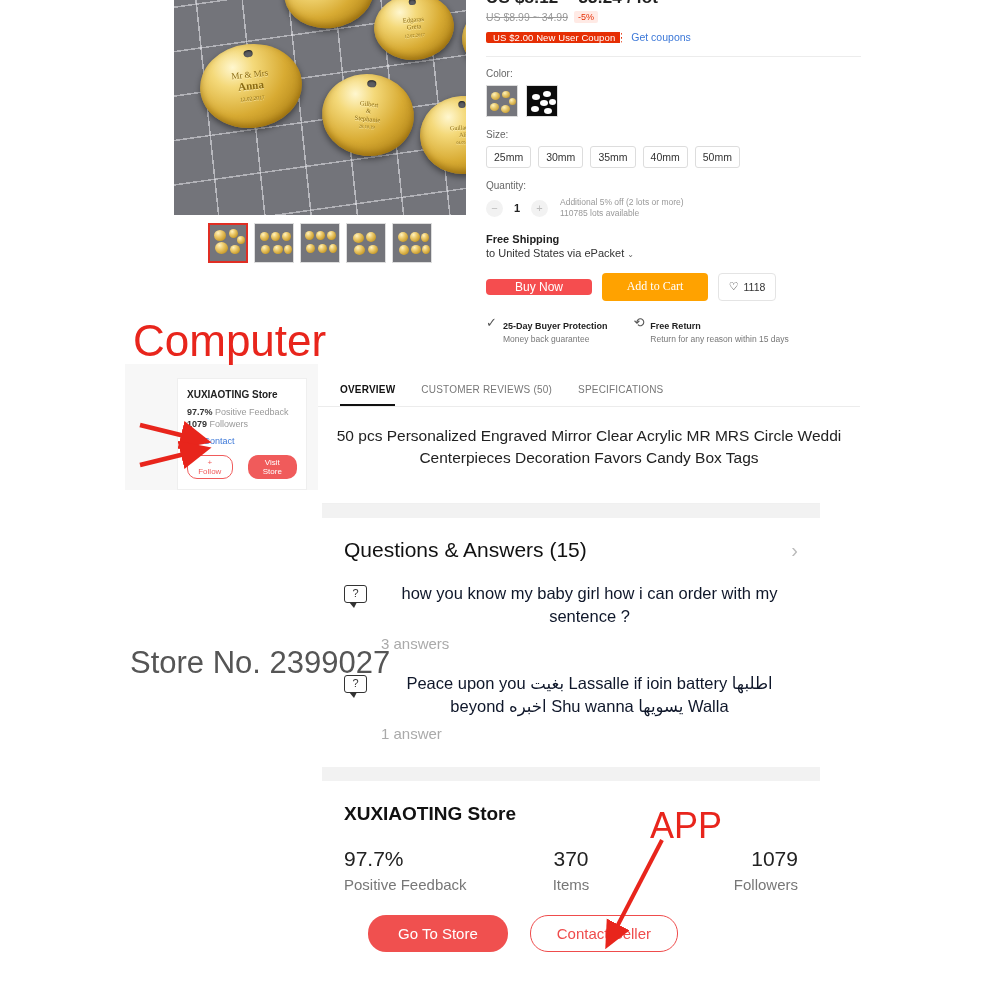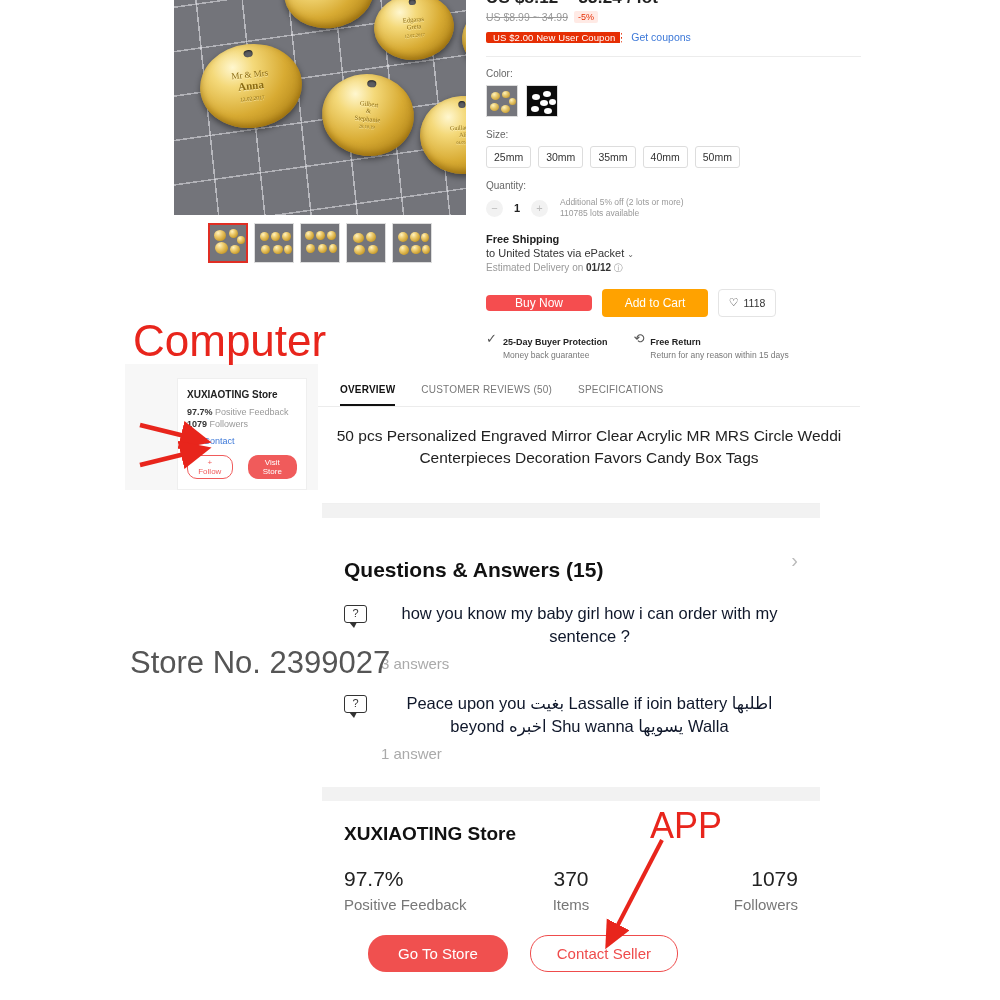--- a/index.html
+++ b/index.html
@@ -97,21 +97,21 @@
 
   .ship-title { font-size:11px; font-weight:bold; color:#222; }
   .ship-to { font-size:11px; color:#333; margin-top:2px; }
   .ship-eta { font-size:10px; color:#999; margin-top:3px; }
   .ship-eta b { color:#333; }
 
   .cta-row { display:flex; gap:10px; align-items:center; margin-top:14px; }
   .btn-buy { background:#f54d4f; color:#fff; font-size:12px; width:106px; height:16px;
     border:none; border-radius:4px; cursor:pointer; }
   .btn-cart { background:#ffa200; color:#fff; font-size:12px; width:106px; height:28px;
-    border:none; border-radius:4px; cursor:pointer; }
+    border:none; border-radius:4px; cursor:pointer;font-family:Liberation Serif, serif; }
   .btn-wish { background:#fff; border:1px solid #e4e4e4; border-radius:4px; height:28px; width:58px;
     display:flex; align-items:center; justify-content:center; gap:5px; font-size:10.5px; color:#333; cursor:pointer; }
 
   .assure-row { display:flex; gap:26px; margin-top:14px; }
   .assure { display:flex; gap:6px; align-items:flex-start; }
   .assure .at { font-size:9px; font-weight:bold; color:#222; }
   .assure .ad { font-size:8.5px; color:#777; margin-top:1px; }
 
   
   .desktop-mid { position:absolute; left:125px; top:364px; width:735px; height:126px; background:#f7f7f7; }
@@ -136,21 +136,21 @@
   
   .mobile { position:absolute; left:322px; top:480px; width:498px; background:#fff; }
   .m-tabrow { position:relative; height:24px; overflow:hidden; border-bottom:1px solid #f0f0f0; }
   .m-tabs { position:absolute; left:0; top:-16px; width:100%; display:flex;
     justify-content:space-around; align-items:center; font-size:15px; color:#bdbdbd; }
   .m-tabs .mt.active { color:#111; font-weight:bold; }
   .m-tabs .mt.active::before{ content:"•"; color:#e02e24; margin-right:6px; }
   .m-gap { height:14px; background:#f2f2f2; }
   .m-sec { padding:20px 22px 0; }
   .qa-head { display:flex; align-items:center; justify-content:space-between; }
-  .qa-title { font-size:21px; font-weight:bold; color:#111;margin-top:20px; }
+  .qa-title { font-size:21px; font-weight:normal; color:#111; }
   .chev { color:#bbb; font-size:20px; }
   .qa-item { display:flex; gap:14px; margin-top:20px; }
   .q-icon { flex:0 0 auto; width:23px; height:18px; border:1.6px solid #333; border-radius:3px;
     position:relative; font-size:11px; color:#333; display:flex; align-items:center; justify-content:center; margin-top:3px; }
   .q-icon::after{ content:""; position:absolute; left:4px; bottom:-6px; width:0; height:0;
     border-left:5px solid transparent; border-right:3px solid transparent; border-top:6px solid #333; }
   .q-icon span{ position:relative; top:-1px; }
   .q-text { font-size:16.5px; color:#0f172a; line-height:1.42;text-align:center; }
   .q-ans { font-size:15px; color:#aaa; margin:6px 0 0 37px; }
 
@@ -306,25 +306,20 @@
           <div>110785 lots available</div>
         </div>
       </div>
 
       <div style="margin-top:13px;">
         <div class="ship-title">Free Shipping</div>
         <div class="ship-to">
           <span>to United States via ePacket</span>
           <span style="font-size:8px;color:#666;">⌄</span>
         </div>
-        <div class="ship-eta">
-          <span>Estimated Delivery on</span>
-          <b>01/12</b>
-          <span style="font-size:9px;">ⓘ</span>
-        </div>
       </div>
 
       <div class="cta-row">
         <button class="btn-buy">Buy Now</button>
         <button class="btn-cart">Add to Cart</button>
         <div class="btn-wish">
           <span style="font-size:11px;">♡</span>
           <span>1118</span>
         </div>
       </div>

